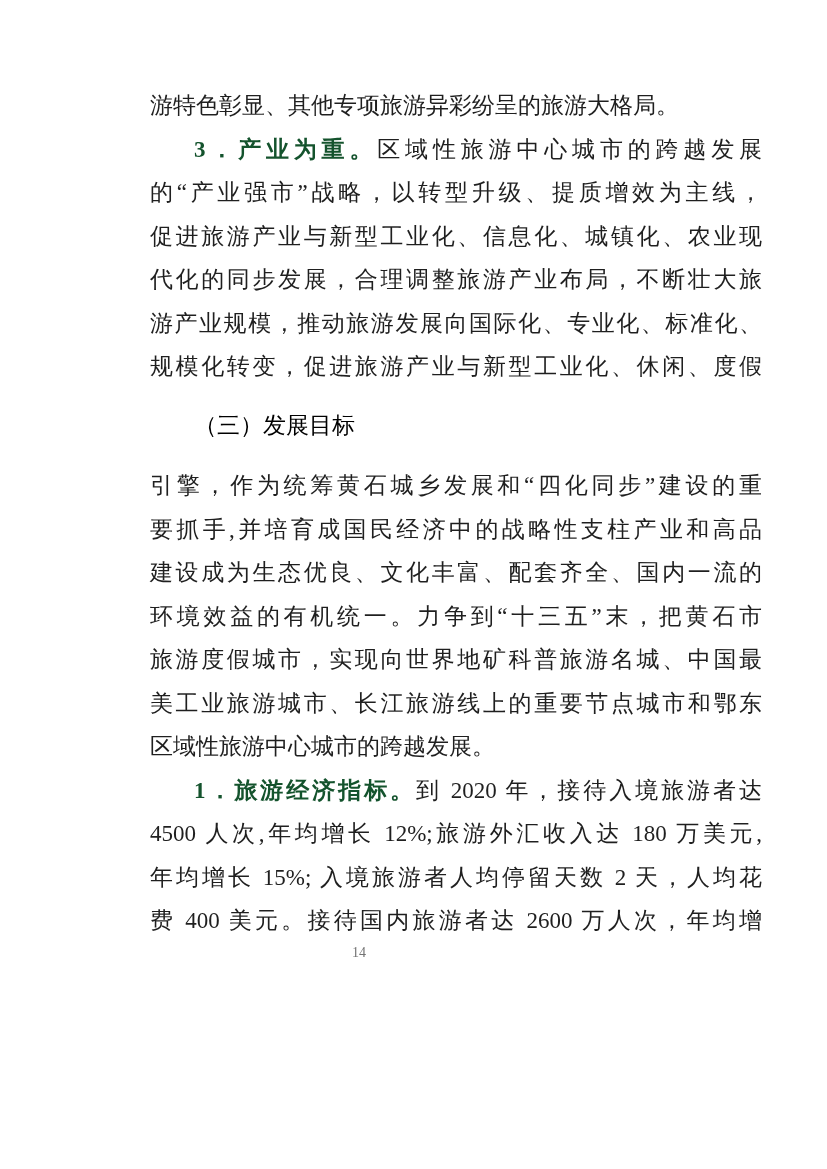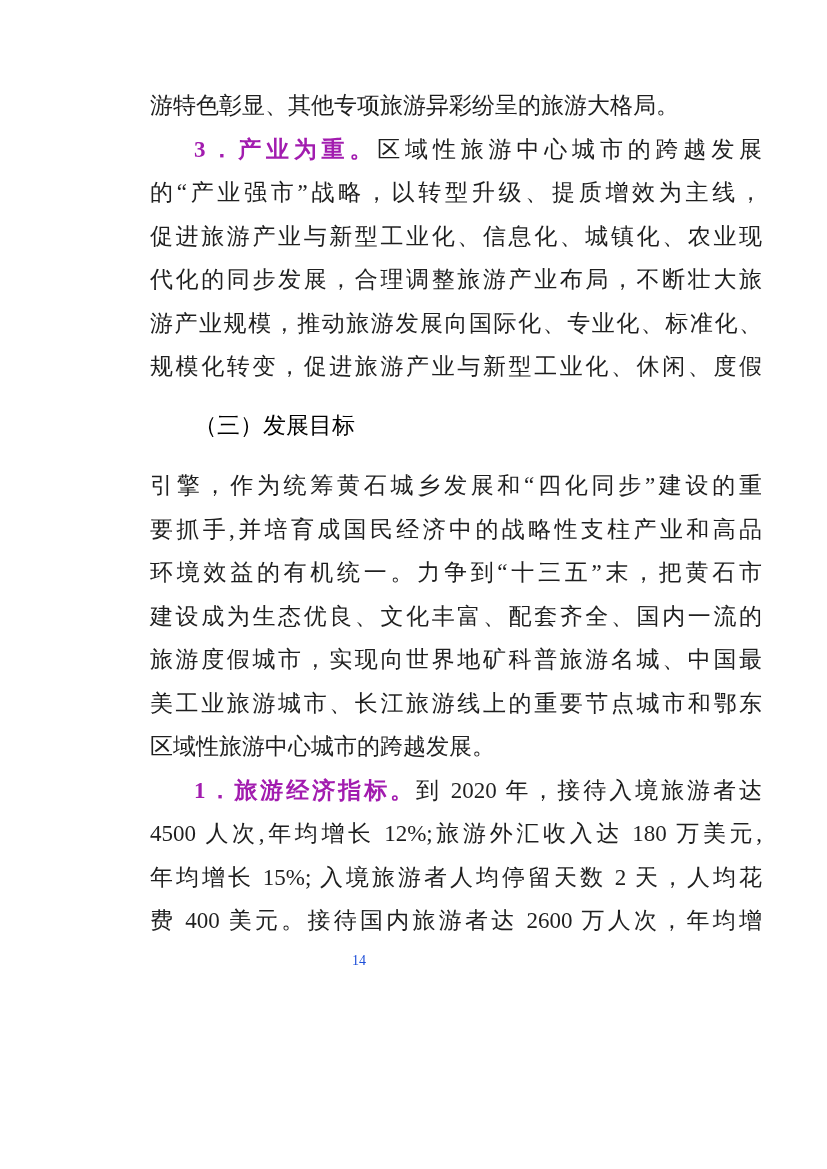--- a/index.html
+++ b/index.html
@@ -33,47 +33,47 @@
     text-indent: 44px;
   }
   .h {
     font-weight: 400;
     color: #000000;
     margin: 15px 0 17px 0;
     text-align-last: left;
   }
   .b {
     font-weight: 700;
-    color: #a21caf;
+    color: #14532d;
   }
   .footer {
     width: 718px;
     text-align: center;
     font-size: 14px;
     line-height: 18px;
-    margin-top: 9px;
-    color: #1d4ed8;
+    margin-top: 1px;
+    color: #737373;
   }
 </style>
 </head>
 <body>
 
 <div class="doc">
   <div class="line last">游特色彰显、其他专项旅游异彩纷呈的旅游大格局。</div>
   <div class="line ind"><span class="b">3．产业为重。</span><span>区域性旅游中心城市的跨越发展</span></div>
   <div class="line">的“产业强市”战略，以转型升级、提质增效为主线，</div>
   <div class="line">促进旅游产业与新型工业化、信息化、城镇化、农业现</div>
   <div class="line">代化的同步发展，合理调整旅游产业布局，不断壮大旅</div>
   <div class="line">游产业规模，推动旅游发展向国际化、专业化、标准化、</div>
   <div class="line">规模化转变，促进旅游产业与新型工业化、休闲、度假</div>
   <div class="line h ind">（三）发展目标</div>
   <div class="line">引擎，作为统筹黄石城乡发展和“四化同步”建设的重</div>
   <div class="line">要抓手,并培育成国民经济中的战略性支柱产业和高品</div>
+  <div class="line">建设成为生态优良、文化丰富、配套齐全、国内一流的</div>
   <div class="line">环境效益的有机统一。力争到“十三五”末，把黄石市</div>
-  <div class="line">建设成为生态优良、文化丰富、配套齐全、国内一流的</div>
   <div class="line">旅游度假城市，实现向世界地矿科普旅游名城、中国最</div>
   <div class="line">美工业旅游城市、长江旅游线上的重要节点城市和鄂东</div>
   <div class="line last">区域性旅游中心城市的跨越发展。</div>
   <div class="line ind"><span class="b">1．旅游经济指标。</span><span>到 2020 年，接待入境旅游者达</span></div>
   <div class="line">4500 人次,年均增长 12%;旅游外汇收入达 180 万美元,</div>
   <div class="line">年均增长 15%; 入境旅游者人均停留天数 2 天，人均花</div>
   <div class="line">费 400 美元。接待国内旅游者达 2600 万人次，年均增</div>
 </div>
 
 <div class="footer">14</div>

